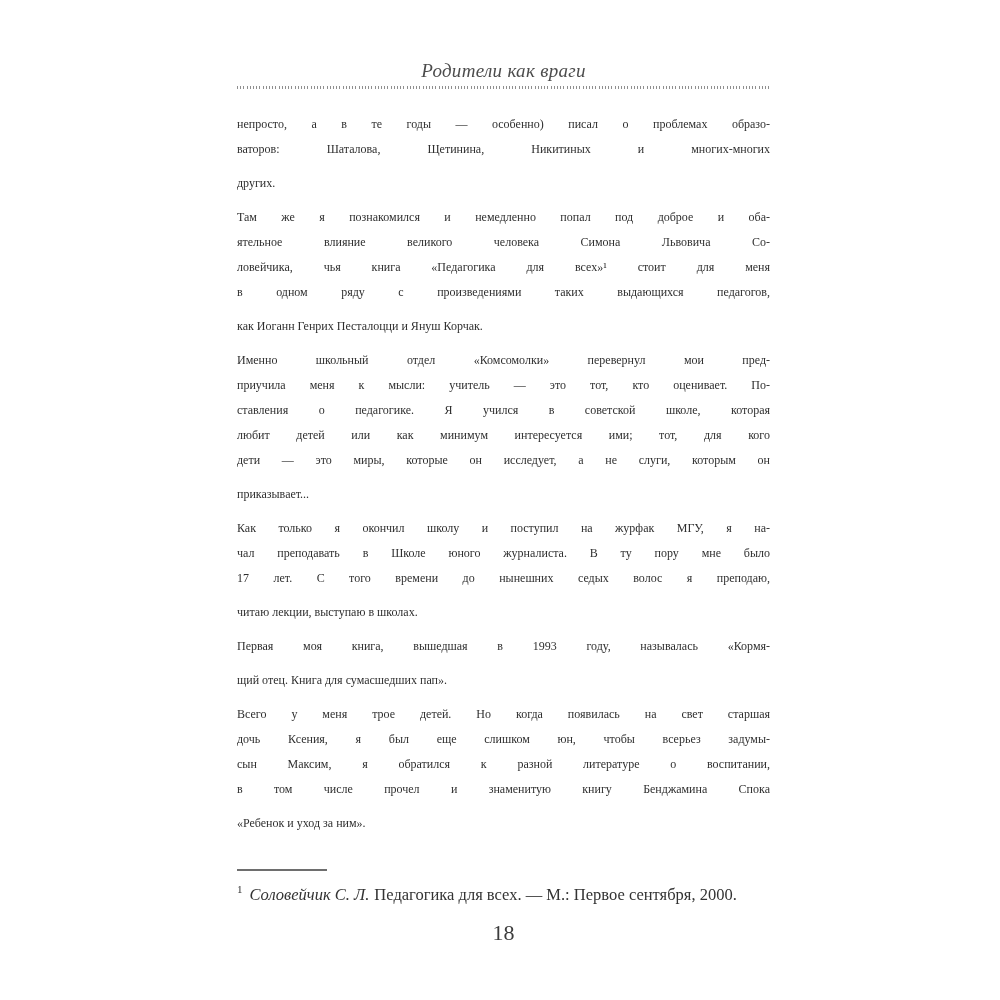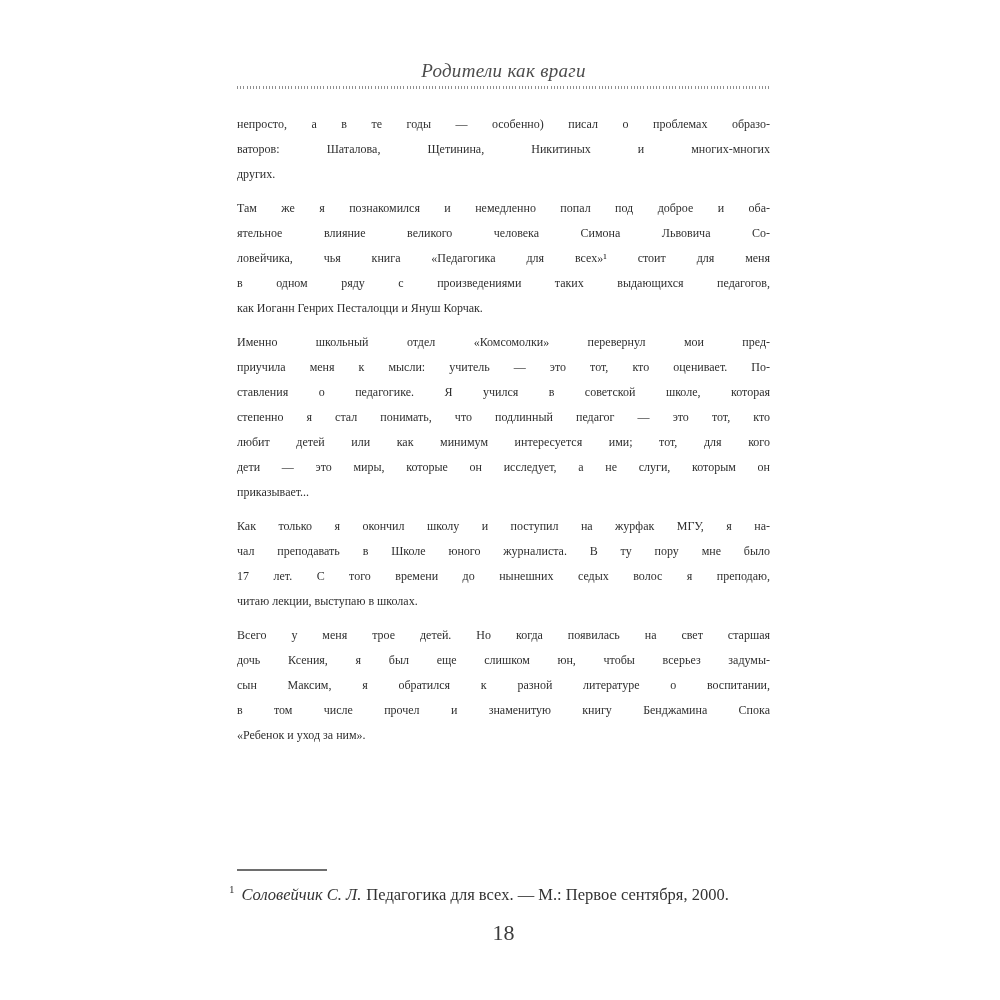--- a/index.html
+++ b/index.html
@@ -48,32 +48,33 @@
     font-size: 12px;
     line-height: 25px;
     text-align: justify;
     text-align-last: justify;
     white-space: normal;
     color: #2f2f2f;
   }
   .line.last {
     text-align: justify;
     text-align-last: auto;
+    margin-top: 9px;
   }
   .footnote-separator {
     position: absolute;
     left: 237px;
     top: 869px;
     width: 90px;
     height: 2px;
     background: #6e6e6e;
   }
   .footnote {
     position: absolute;
-    left: 229px;
+    left: 237px;
     top: 878px;
     width: 560px;
     font-size: 16.5px;
     line-height: 22px;
     color: #333333;
   }
   .footnote sup {
     font-size: 11px;
     margin-right: 7px;
   }
@@ -110,30 +111,33 @@
         <div class="line">Там же я познакомился и немедленно попал под доброе и оба-</div>
         <div class="line">ятельное влияние великого человека Симона Львовича Со-</div>
         <div class="line">ловейчика, чья книга «Педагогика для всех»¹ стоит для меня</div>
         <div class="line">в одном ряду с произведениями таких выдающихся педагогов,</div>
         <div class="line last">как Иоганн Генрих Песталоцци и Януш Корчак.</div>
       </div>
     <div class="paragraph">
         <div class="line">Именно школьный отдел «Комсомолки» перевернул мои пред-</div>
         <div class="line">приучила меня к мысли: учитель — это тот, кто оценивает. По-</div>
         <div class="line">ставления о педагогике. Я учился в советской школе, которая</div>
-        <div class="line">степенно я стал понимать, что подлинный педагог — это тот, кто</div>
         <div class="line">любит детей или как минимум интересуется ими; тот, для кого</div>
         <div class="line">дети — это миры, которые он исследует, а не слуги, которым он</div>
         <div class="line last">приказывает...</div>
       </div>
     <div class="paragraph">
         <div class="line">Как только я окончил школу и поступил на журфак МГУ, я на-</div>
         <div class="line">чал преподавать в Школе юного журналиста. В ту пору мне было</div>
         <div class="line">17 лет. С того времени до нынешних седых волос я преподаю,</div>
         <div class="line last">читаю лекции, выступаю в школах.</div>
+      </div>
+    <div class="paragraph">
+        <div class="line">Первая моя книга, вышедшая в 1993 году, называлась «Кормя-</div>
+        <div class="line last">щий отец. Книга для сумасшедших пап».</div>
       </div>
     <div class="paragraph">
         <div class="line">Всего у меня трое детей. Но когда появилась на свет старшая</div>
         <div class="line">дочь Ксения, я был еще слишком юн, чтобы всерьез задумы-</div>
         <div class="line">сын Максим, я обратился к разной литературе о воспитании,</div>
         <div class="line">в том числе прочел и знаменитую книгу Бенджамина Спока</div>
         <div class="line last">«Ребенок и уход за ним».</div>
       </div>
   </div>
 

